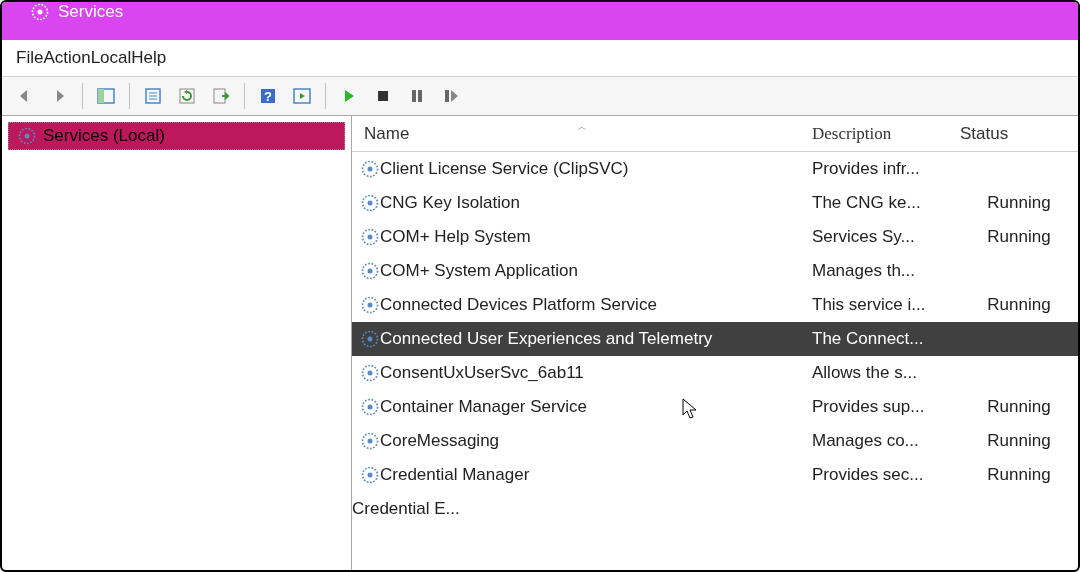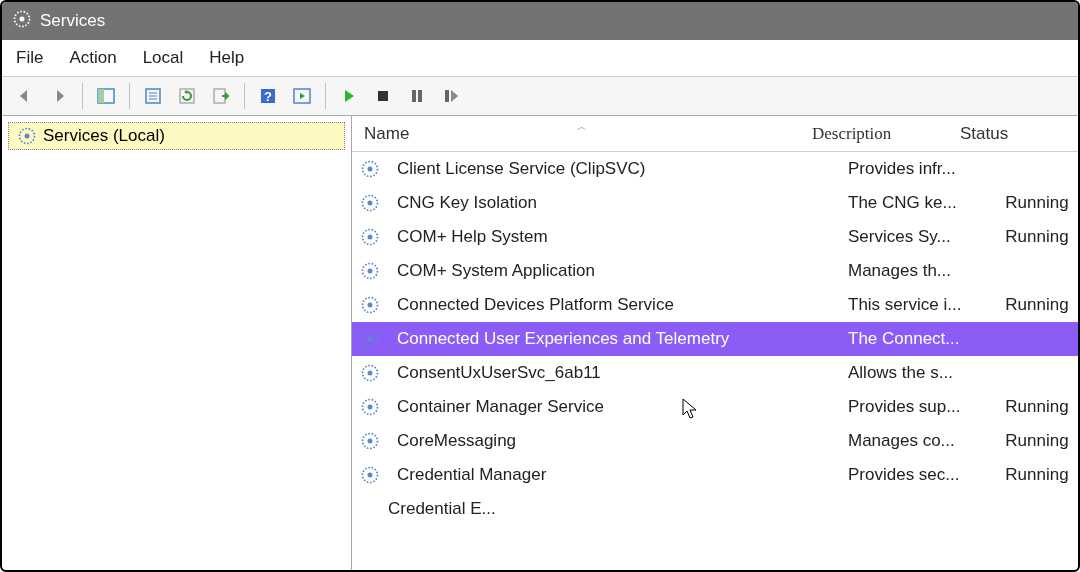--- a/index.html
+++ b/index.html
@@ -7,34 +7,33 @@
   font-family: "Segoe UI", Tahoma, sans-serif;
   font-size: 15px;
   background: #fff;
   width: 1080px;
   height: 572px;
   overflow: hidden;
   border: 2px solid #000;
   border-radius: 6px;
 }
 .titlebar {
-  background: #737373;
+  background: #d946ef;
   color: #fff;
   height: 38px;
   display: flex;
-  align-items: center;
-  padding: 0 10px;
+  align-items: flex-start;
+  padding: 0 28px;
   font-size: 17px;
 }
 .titlebar .gear { margin-right: 8px; }
 .menubar {
   height: 36px;
   display: flex;
   align-items: center;
-  gap: 26px;
   padding: 16px 14px;
   font-size: 17px;
   color: #222;
 }
 .menubar span { cursor: default; }
 .toolbar {
   height: 40px;
   display: flex;
   align-items: center;
   padding: 0 8px;
@@ -58,21 +57,21 @@
 .tree {
   width: 350px;
   border-right: 1px solid #a8a8a8;
   padding: 6px;
 }
 .tree-item {
   display: flex; align-items: center; gap: 6px;
   padding: 3px 8px;
   font-size: 17px;
 }
-.tree-item.sel { background: #fef9c3; border: 1px dotted #888; }
+.tree-item.sel { background: #be185d; border: 1px dotted #888; }
 .list {
   flex: 1;
   display: flex; flex-direction: column;
   overflow: hidden;
 }
 .list-header {
   display: flex;
   height: 36px;
   align-items: center;
   border-bottom: 1px solid #d0d0d0;
@@ -90,27 +89,27 @@
 .rows { overflow-y: auto; }
 .row {
   display: flex;
   height: 34px;
   align-items: center;
   font-size: 17px;
   color: #222;
 }
 .row .cell-name {
   width: 460px; padding-left: 8px;
-  display: flex; align-items: center; gap: 17px;
+  display: flex; align-items: center; gap: 0;
   white-space: nowrap; overflow: hidden; text-overflow: ellipsis;
 }
-.row .cell-desc { width: 148px; white-space: nowrap; overflow: hidden; text-overflow: ellipsis; margin-left: 36px; }
+.row .cell-desc { width: 148px; white-space: nowrap; overflow: hidden; text-overflow: ellipsis; }
 .row .cell-status { flex: 1; text-align: center; }
 .row.selected {
-  background: #8b5cf6;
+  background: #404040;
   color: #fff;
 }
 .gear-svg { width: 20px; height: 20px; flex-shrink: 0; }
 .cursor {
   position: absolute;
   width: 18px; height: 24px;
   pointer-events: none;
 }
 </style>
 </head>

